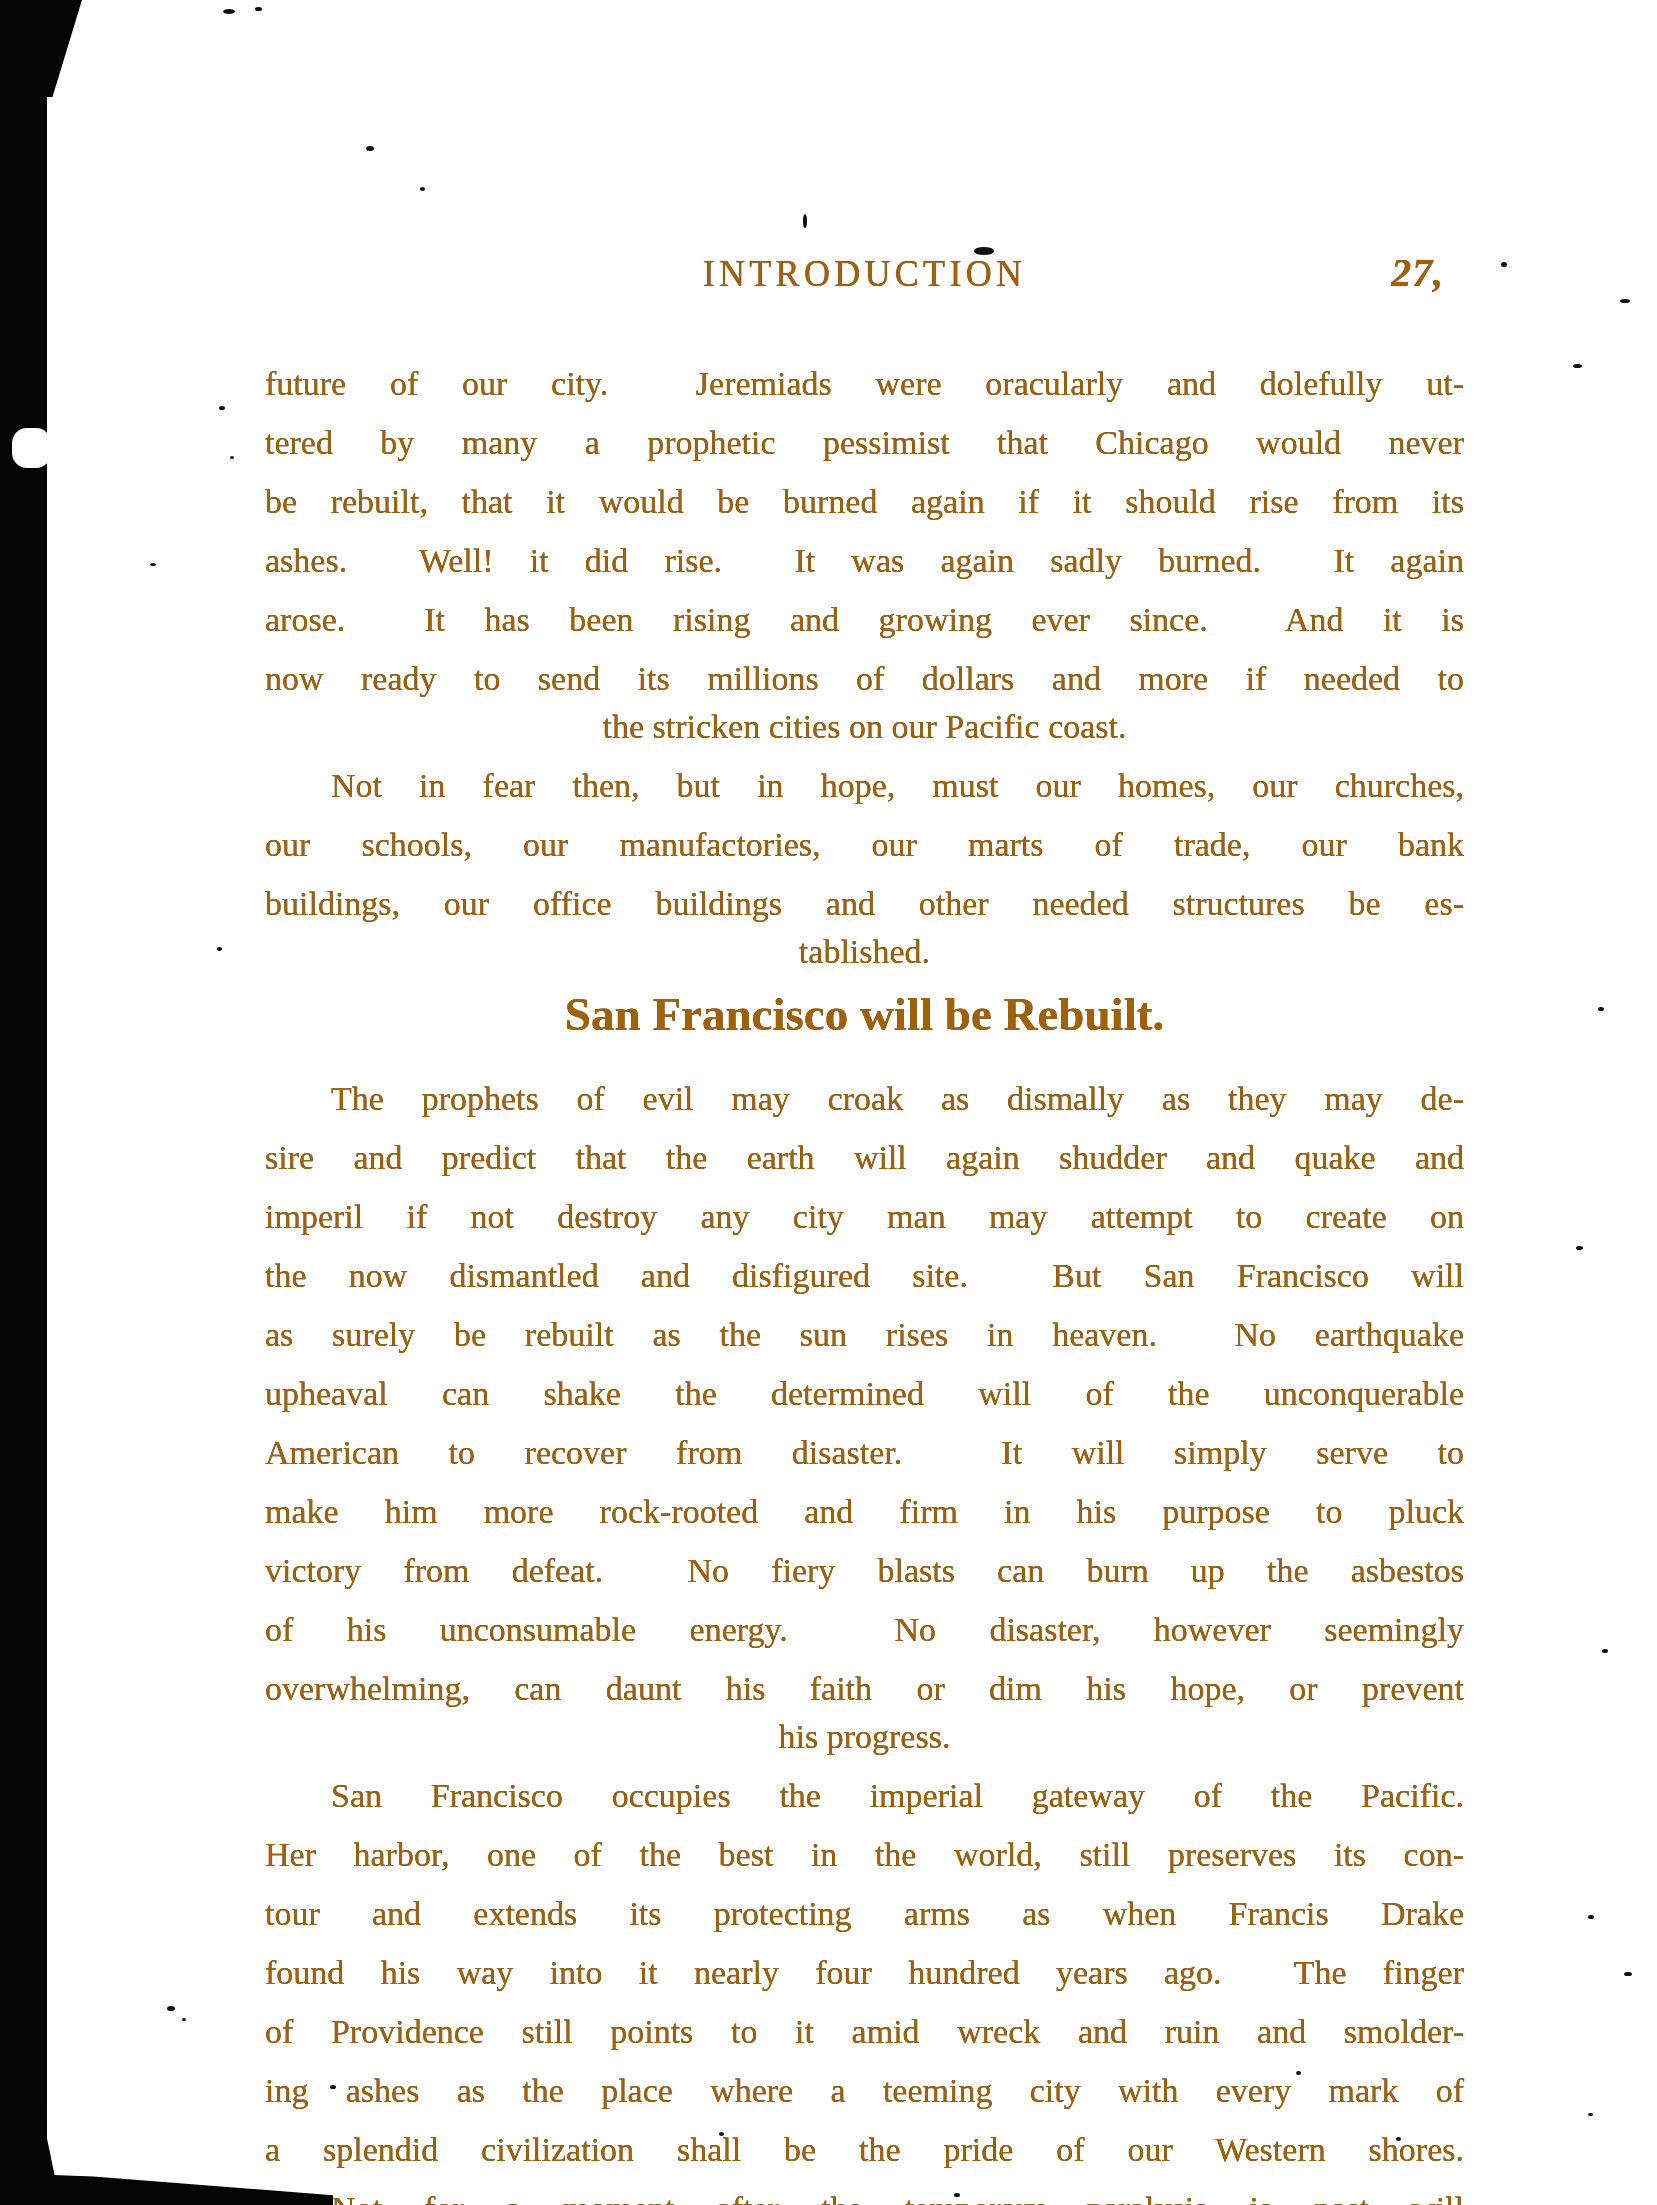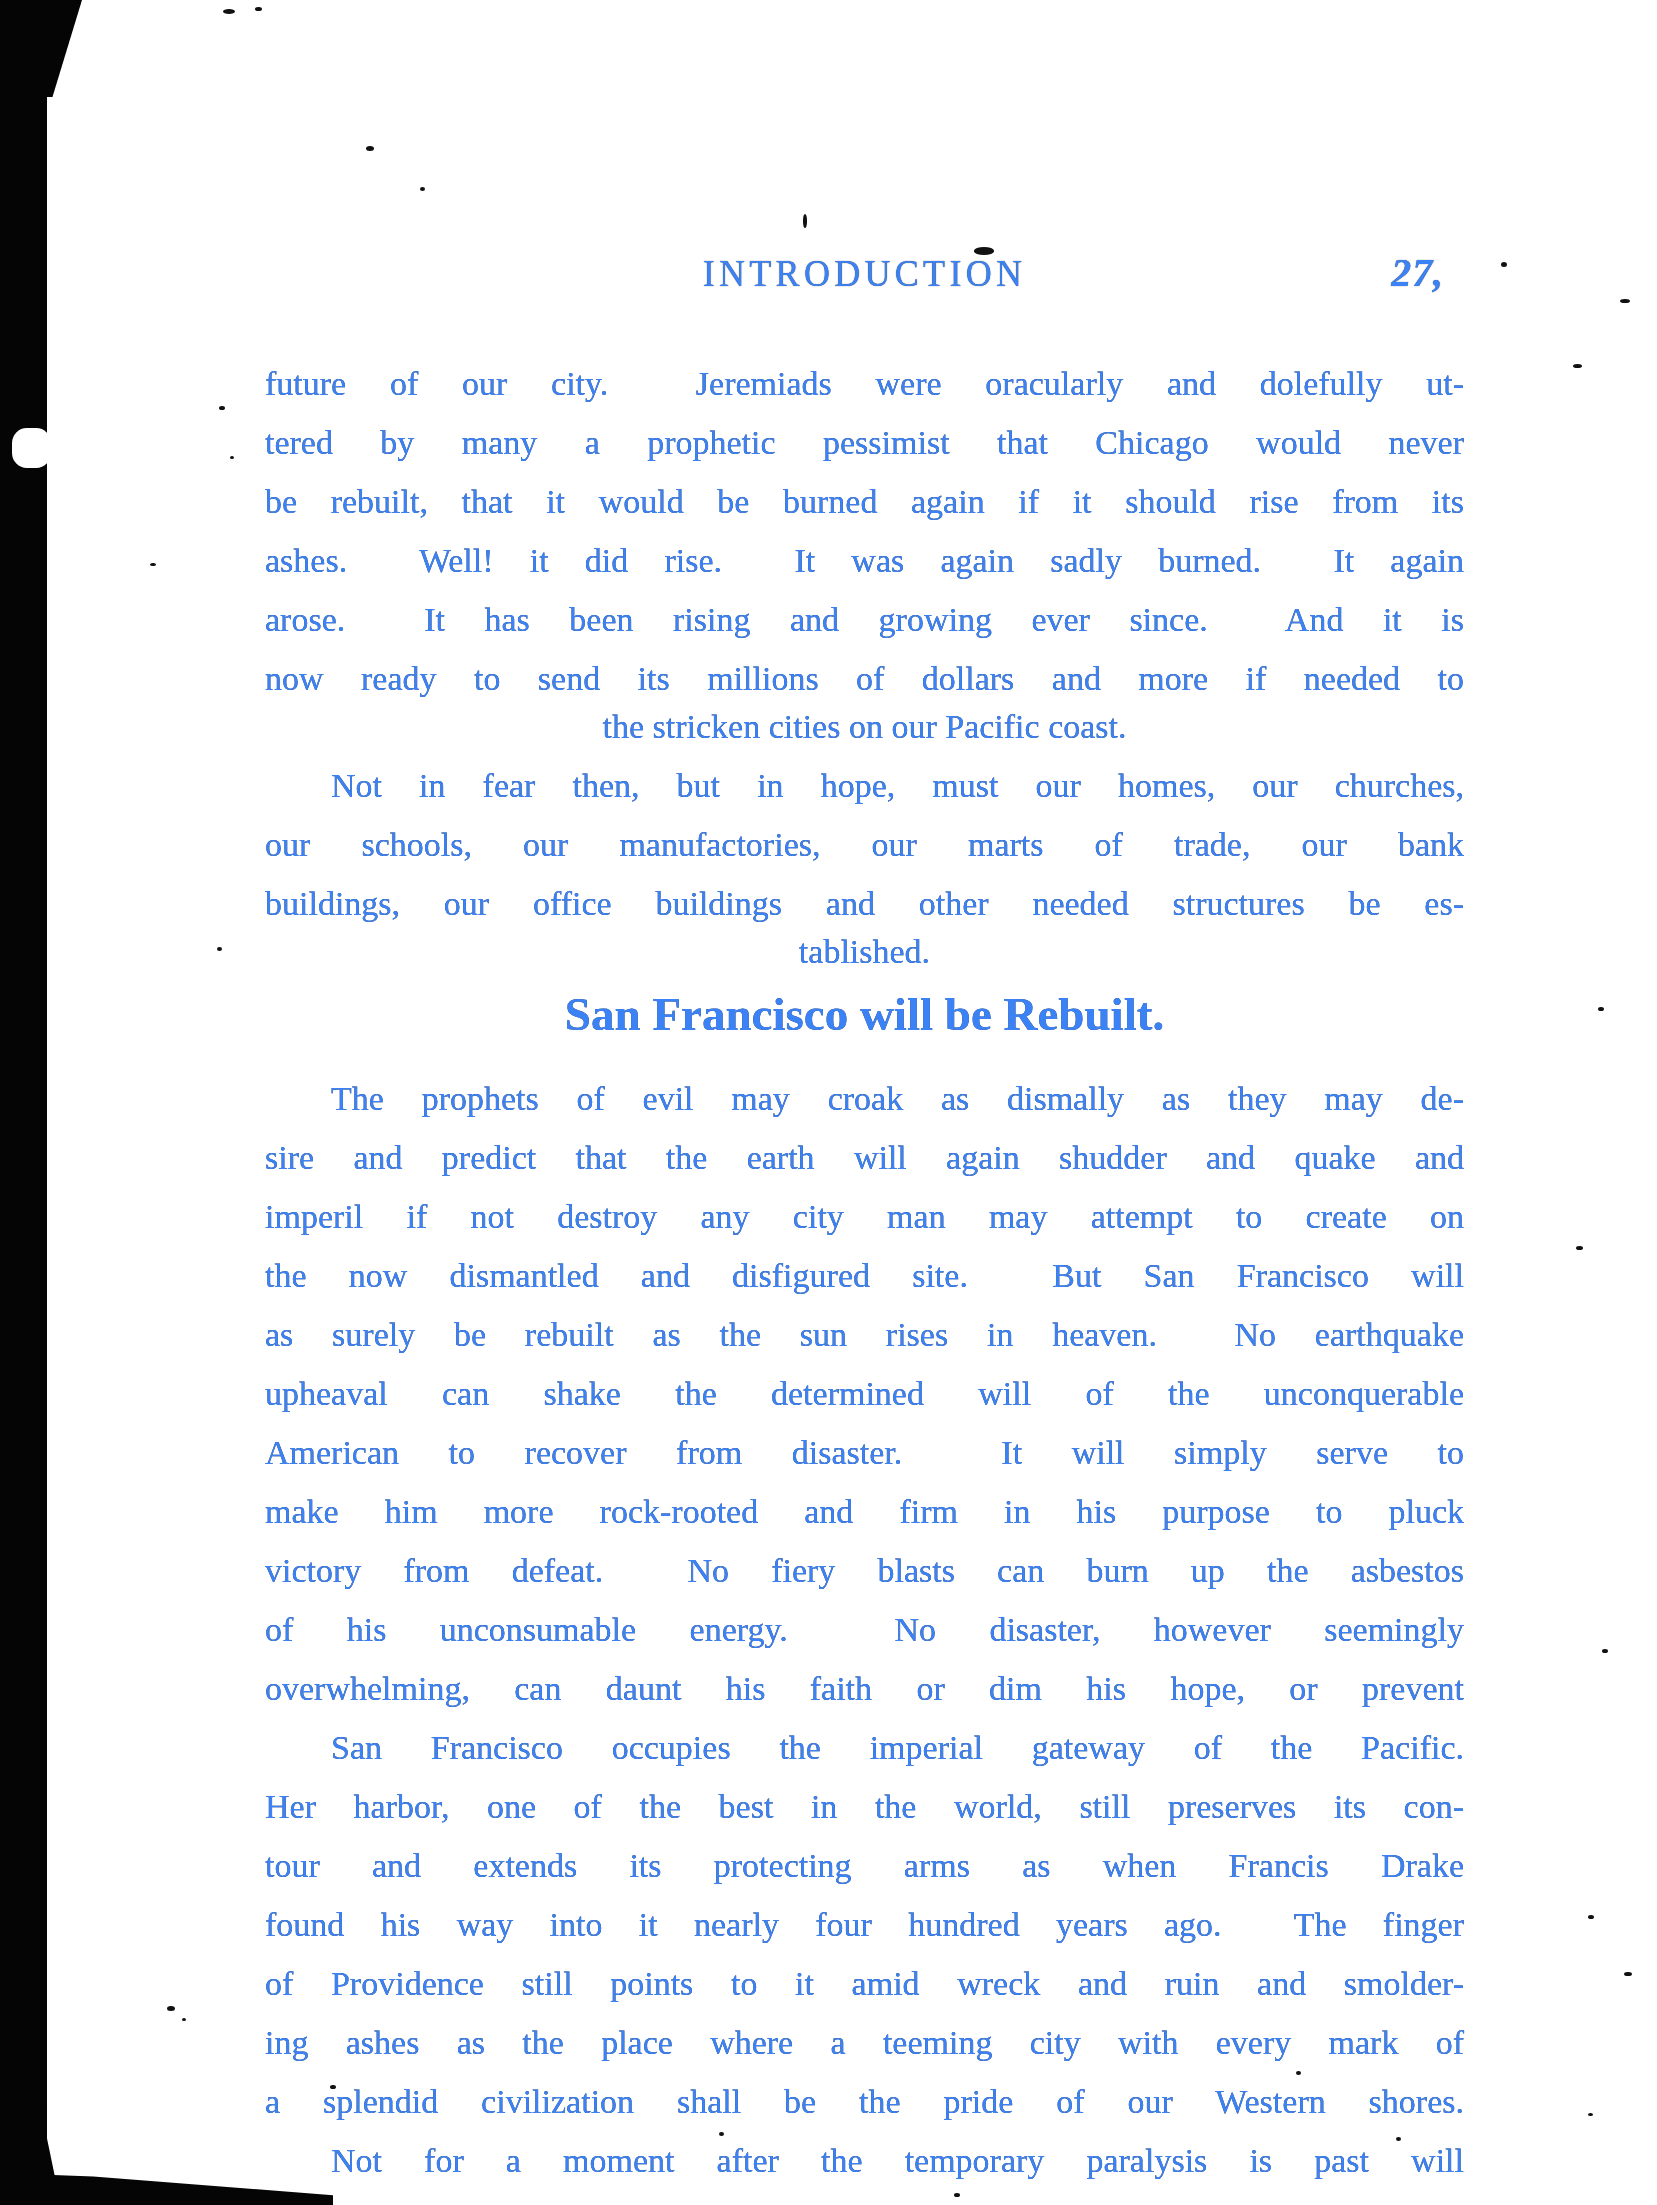--- a/index.html
+++ b/index.html
@@ -2,21 +2,21 @@
 <html style="font-size:13.6px"><head>
 <meta charset="utf-8">
 <style>
   html,body{margin:0;padding:0;background:#ffffff;}
   .page{
     position:relative;
     width:1658px;height:2205px;
     background:#ffffff;
     overflow:hidden;
     font-family:"Liberation Serif","DejaVu Serif",serif;
-    color:#3b82f6;
+    color:#a16207;
   }
   
   .running-header{
     position:absolute;left:265px;top:254px;width:1199px;height:51px;
   }
   .header-title{
     display:block;text-align:center;
     font-size:36px;line-height:41px;
     letter-spacing:4.3px;
     font-weight:normal;
@@ -93,20 +93,21 @@
         <div class="line j">sire and predict that the earth will again shudder and quake and</div>
         <div class="line j">imperil if not destroy any city man may attempt to create on</div>
         <div class="line j">the now dismantled and disfigured site.  But San Francisco will</div>
         <div class="line j">as surely be rebuilt as the sun rises in heaven.  No earthquake</div>
         <div class="line j">upheaval can shake the determined will of the unconquerable</div>
         <div class="line j">American to recover from disaster.  It will simply serve to</div>
         <div class="line j">make him more rock-rooted and firm in his purpose to pluck</div>
         <div class="line j">victory from defeat.  No fiery blasts can burn up the asbestos</div>
         <div class="line j">of his unconsumable energy.  No disaster, however seemingly</div>
         <div class="line j">overwhelming, can daunt his faith or dim his hope, or prevent</div>
+        <div class="line">his progress.</div>
         <div class="line j ind">San Francisco occupies the imperial gateway of the Pacific.</div>
         <div class="line j">Her harbor, one of the best in the world, still preserves its con-</div>
         <div class="line j">tour and extends its protecting arms as when Francis Drake</div>
         <div class="line j">found his way into it nearly four hundred years ago.  The finger</div>
         <div class="line j">of Providence still points to it amid wreck and ruin and smolder-</div>
         <div class="line j">ing ashes as the place where a teeming city with every mark of</div>
         <div class="line j">a splendid civilization shall be the pride of our Western shores.</div>
         <div class="line j ind">Not for a moment after the temporary paralysis is past will</div>
       </div>
   </div>

